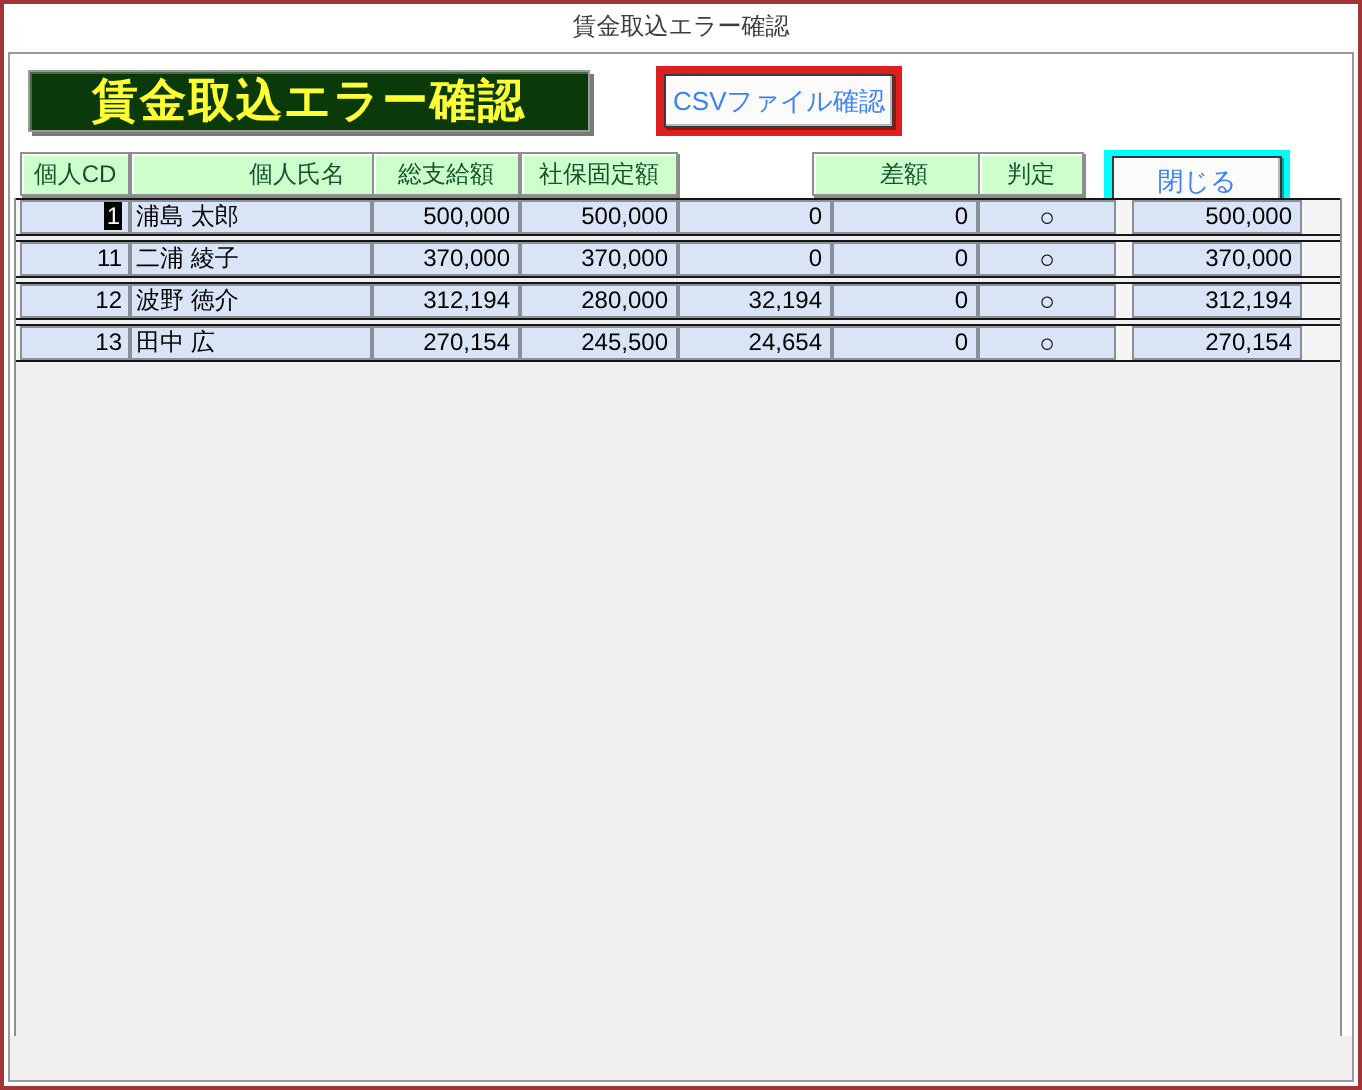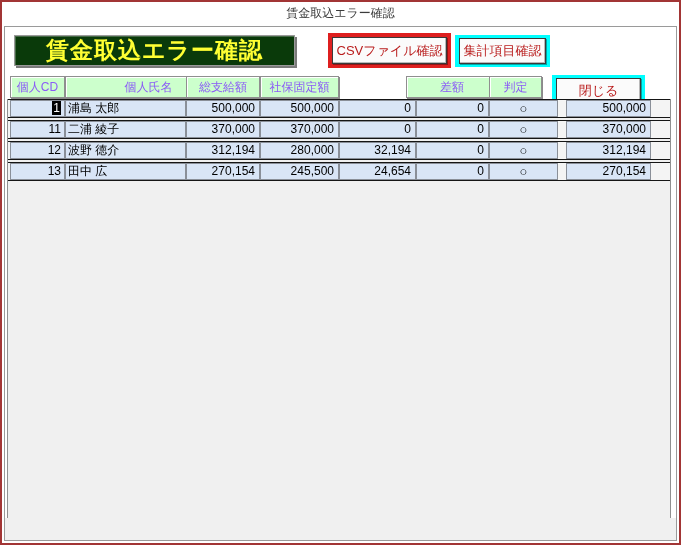--- a/index.html
+++ b/index.html
@@ -48,36 +48,36 @@
   }
   .btn-wrap { position: absolute; }
   .wrap-red   { left: 323px; top: 6px; width: 123px; height: 35px; background: #DE1F1F; padding: 4px; }
   .wrap-cyan1 { left: 450px; top: 8px; width: 95px;  height: 32px; background: #00FFFF; padding: 3px 4px; }
   .wrap-cyan2 { left: 547px; top: 8px; width: 93px;  height: 32px; background: #00FFFF; padding: 3px 4px; margin-top: 40px; }
   .btn {
     width: 100%; height: 100%;
     background: #FBFBFB;
     border: 1px solid #3a3a3a;
     box-shadow: 1px 1px 0 rgba(0,0,0,0.35), inset -1px -1px 0 #b9b9b9;
-    color: #b91c1c;
+    color: #3b82f6;
     font-size: 13px;
     font-family: "Liberation Sans", "DejaVu Sans", sans-serif;
     text-align: center;
     cursor: pointer;
     white-space: nowrap;
     padding: 0;
   }
   .header-row { position: absolute; left: 0; top: 49px; height: 22px; width: 100%; } 
   .hcell {
     position: absolute; top: 0; height: 22px;
     background: #CCFFCC;
     border: 1px solid #8f8f8f;
     box-shadow: inset 1px 1px 0 #ffffff, 1px 1px 0 #8a8a8a;
     font-size: 12px;
-    color: #8b5cf6;
+    color: #14532d;
     text-align: center;
     line-height: 20px;
     white-space: nowrap;
     overflow: hidden;
   }
   .h0 { left: 5px;   width: 55px; }
   .h1 { left: 60px;  width: 135px; padding-left: 32px; }
   .h2 { left: 181px; width: 74px; }
   .h3 { left: 255px; width: 79px; }
   .h4 { left: 334px; width: 77px; margin-top: 24px; }
@@ -136,23 +136,20 @@
 <div class="window">
   <div class="titlebar">賃金取込エラー確認</div>
 
   <div class="client">
 
     <div class="banner">賃金取込エラー確認</div>
 
     <div class="btn-wrap wrap-red">
       <button class="btn">CSVファイル確認</button>
     </div>
-    <div class="btn-wrap wrap-cyan1">
-      <button class="btn">集計項目確認</button>
-    </div>
     <div class="btn-wrap wrap-cyan2">
       <button class="btn">閉じる</button>
     </div>
 
     <div class="header-row">
       <div class="hcell h0">個人CD</div>
       <div class="hcell h1">個人氏名</div>
       <div class="hcell h2">総支給額</div>
       <div class="hcell h3">社保固定額</div>
       <div class="hcell h4">社保変動額</div>

